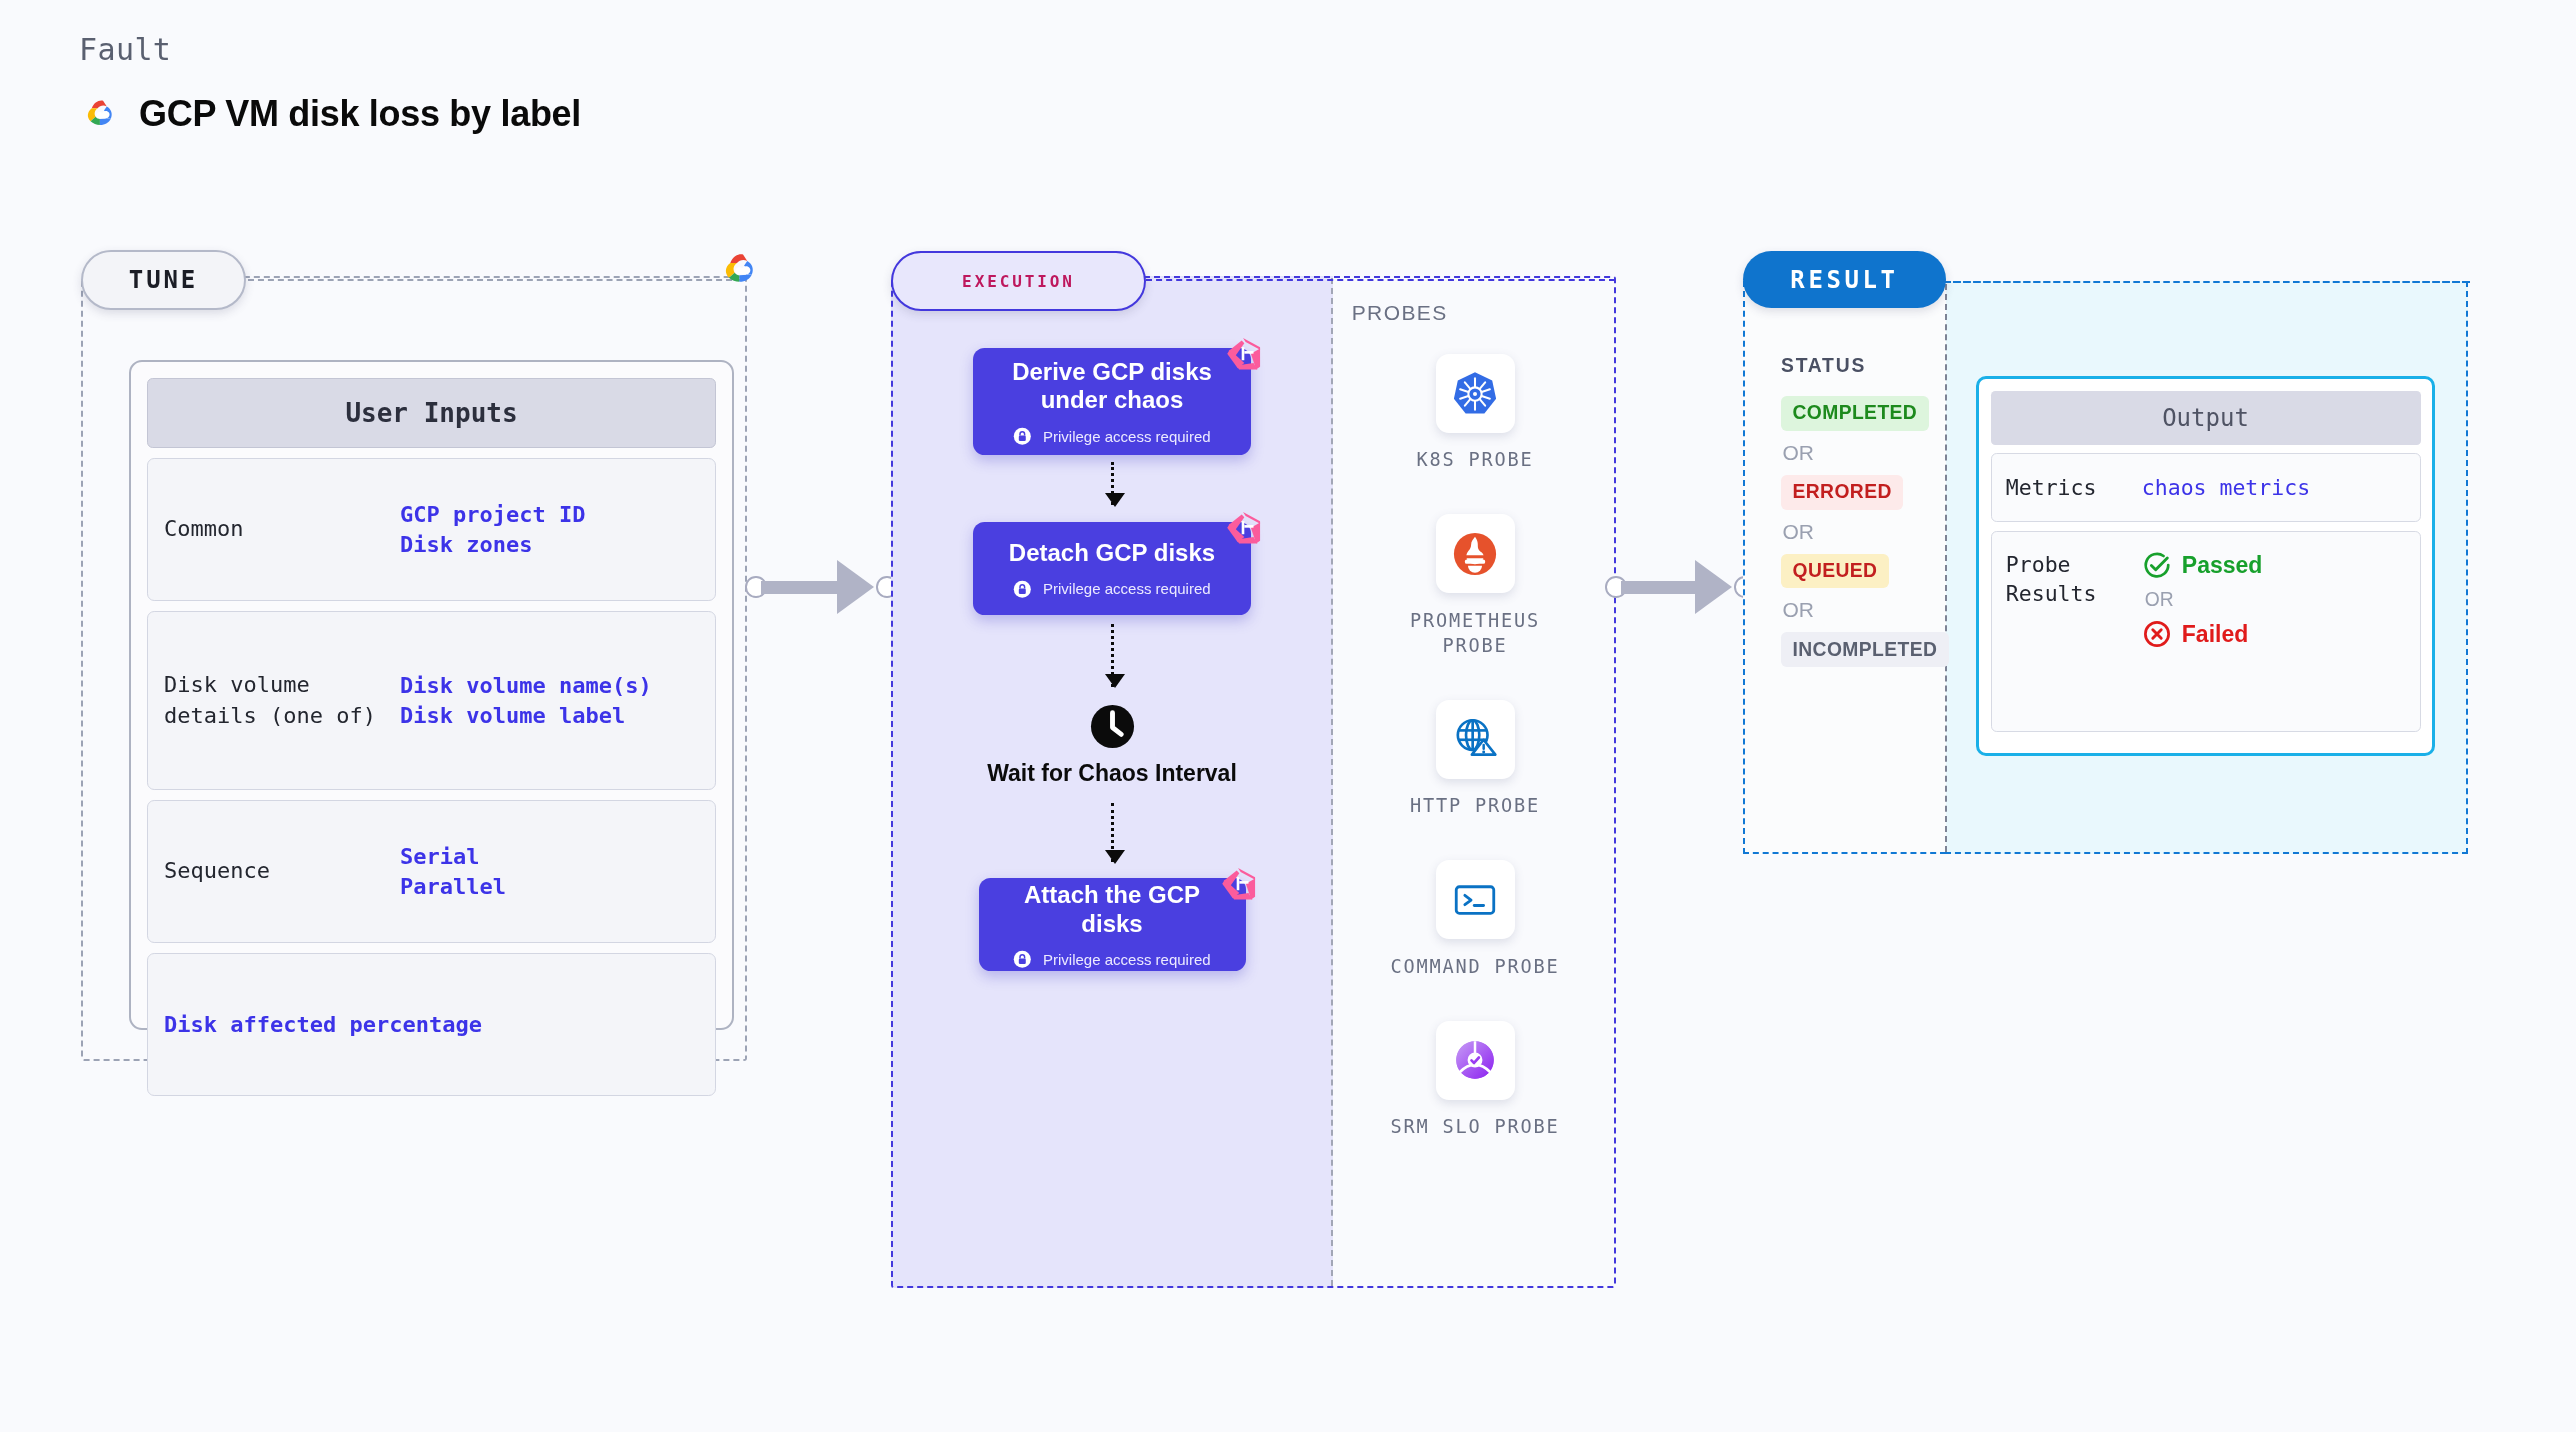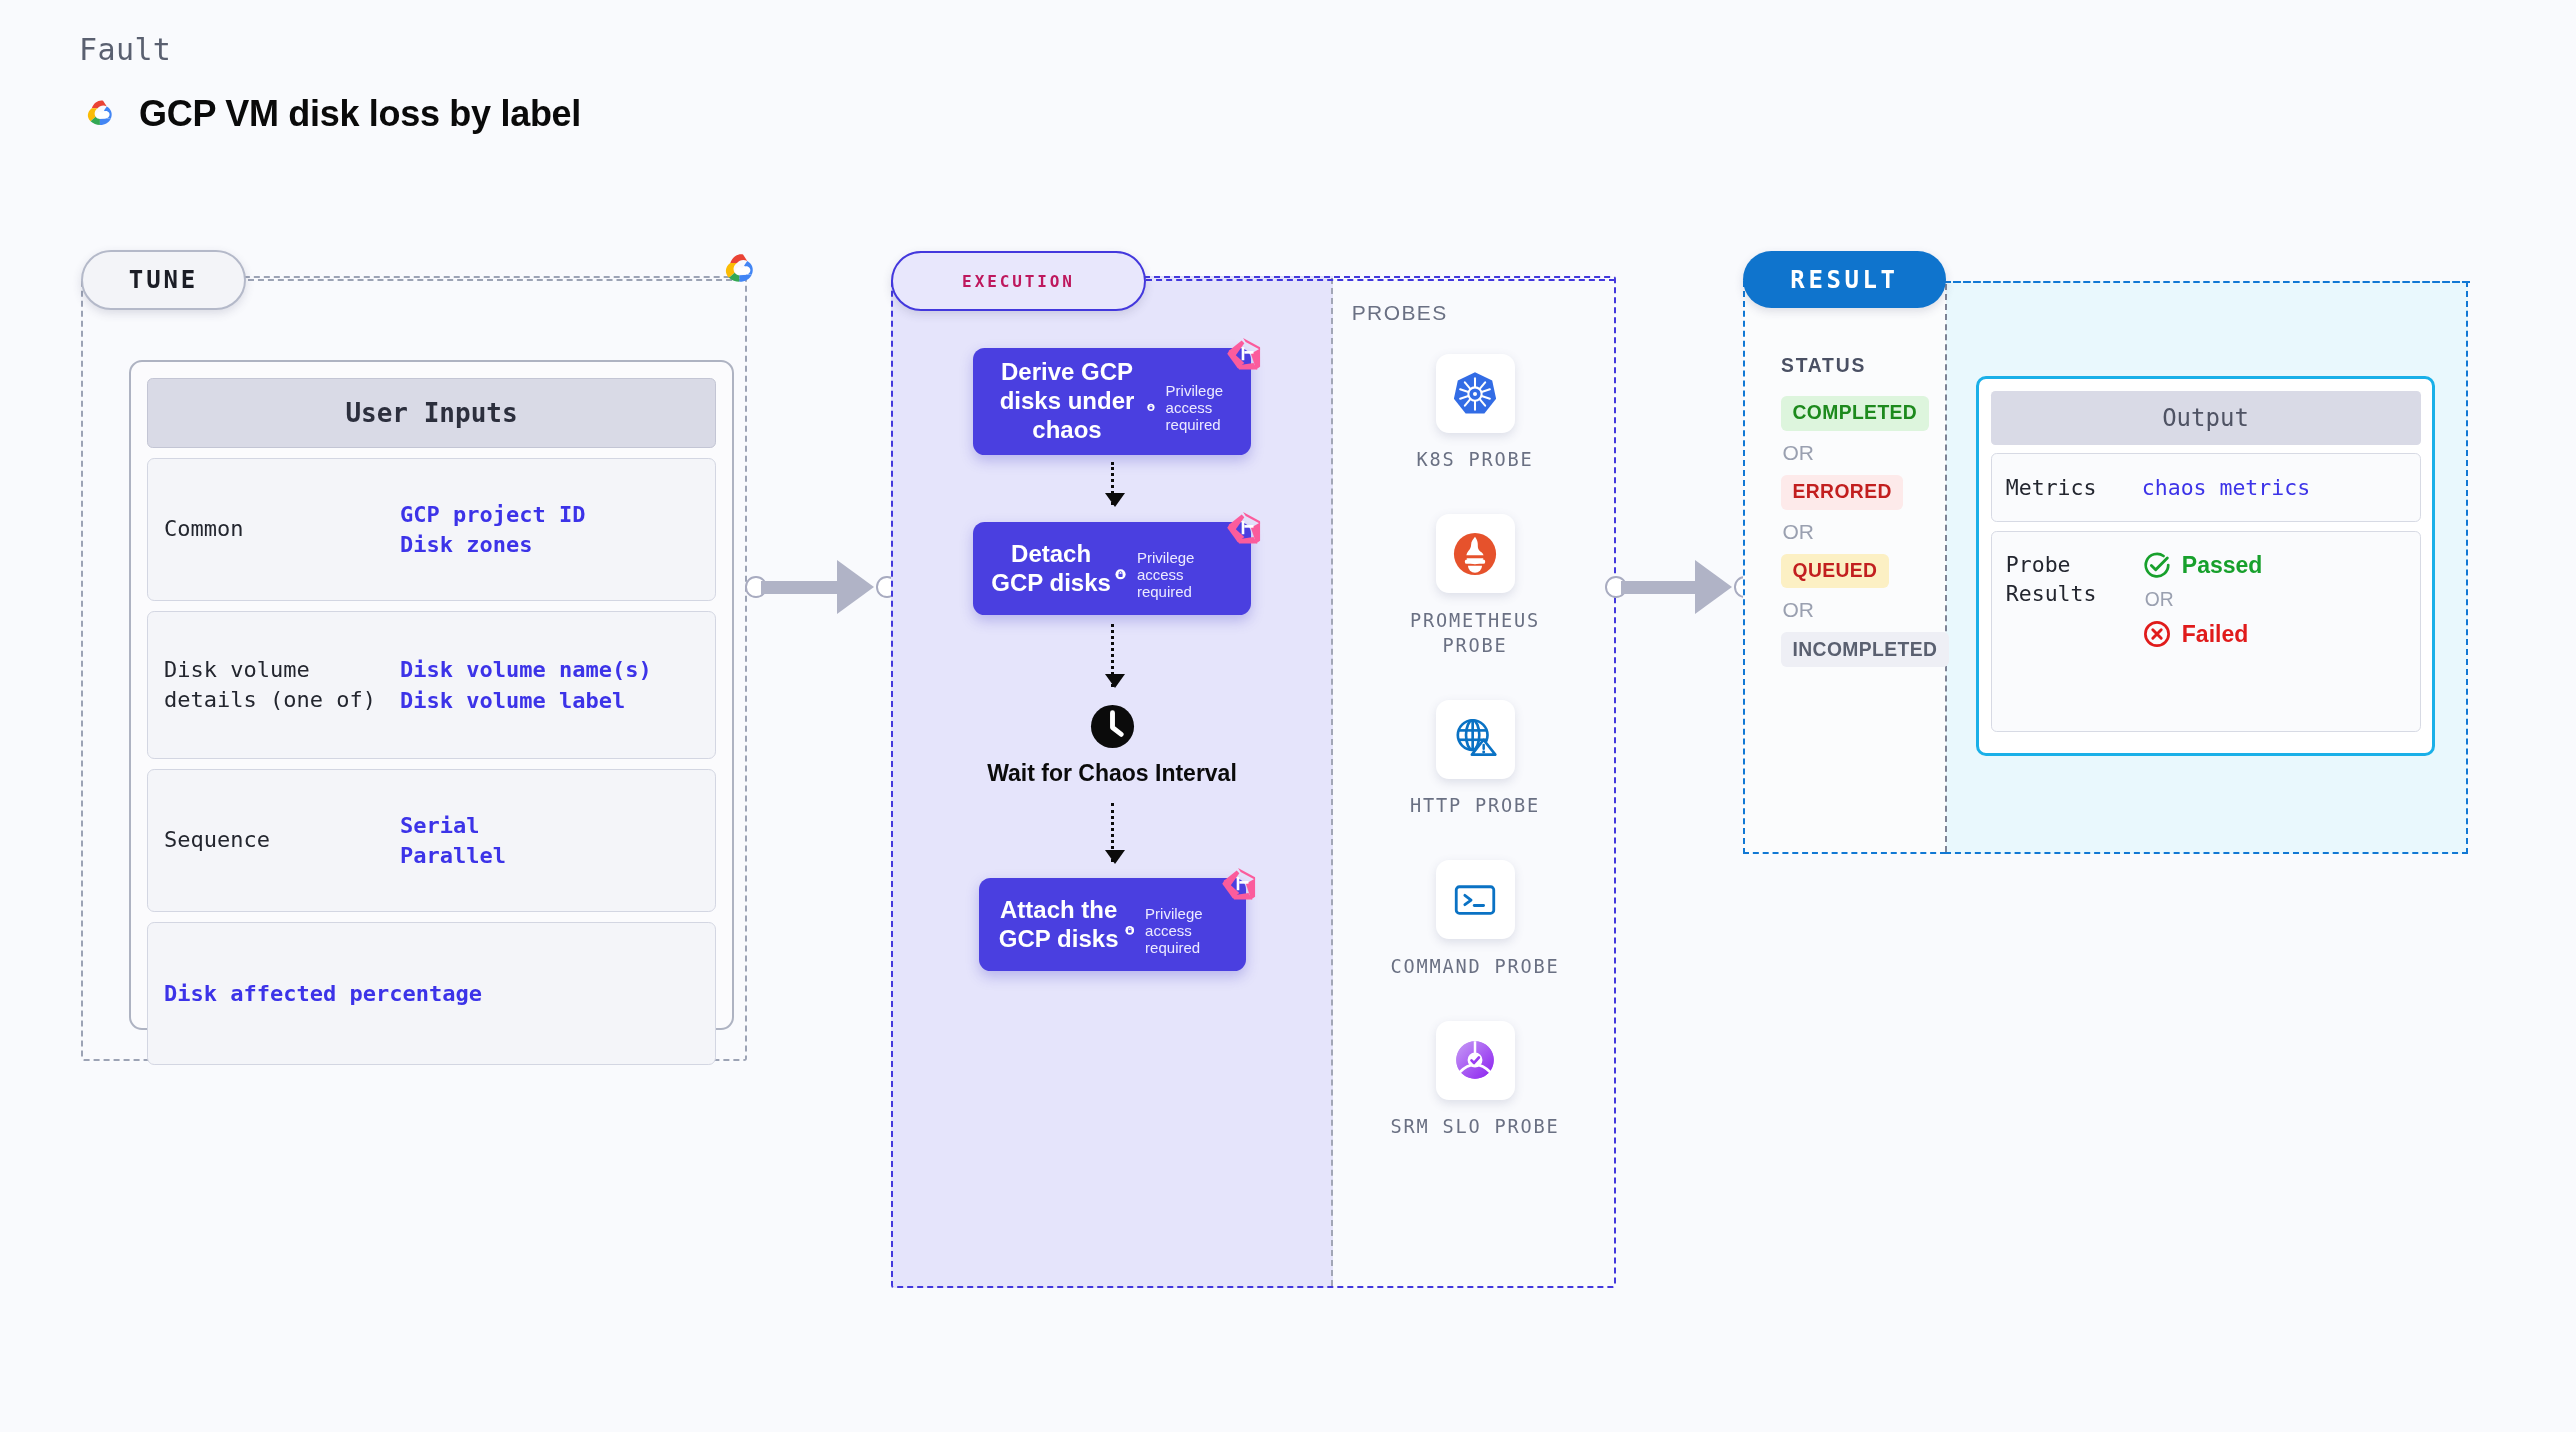--- a/index.html
+++ b/index.html
@@ -81,21 +81,21 @@
     font-family: "DejaVu Sans Mono", monospace;
     font-size: 22px; color: #23262f; line-height: 1.38;
   }
   .in-vals {
     display: flex; flex-direction: column; gap: 3px;
     font-family: "DejaVu Sans Mono", monospace;
     font-size: 22px; color: #3c33e8; font-weight: bold;
     line-height: 1.25;
   }
   #in-common   { height: 143px; }
-  #in-volume   { height: 148px; }
+  #in-volume   { height: 179px; }
   #in-sequence { height: 143px; }
   #in-filter   { height: 143px; margin-bottom: 0; }
 
   
   #exec-panel {
     left: 891px; top: 276px; width: 725px; height: 1012px;
     border: 2.9px dashed #4338dd; border-radius: 2.9px;
   }
   #exec-fill {
     position: absolute; left: 891px; top: 276px;
@@ -116,21 +116,21 @@
     position: absolute; left: 1146px; top: 279px;
     width: 469px; height: 0;
     border-top: 2.9px dashed #4338dd;
   }
 
   .flow { position: absolute; left: 891px; top: 276px; width: 442px; }
   .step {
     position: relative; margin: 0 auto;
     background: #4a3fe0; border-radius: 11.5px;
     box-shadow: 0 5.7px 13px rgba(70,60,200,0.28);
-    display: flex; flex-direction: row;
+    display: flex; flex-direction: column;
     align-items: center; justify-content: center;
     padding: 13px 14.3px;
   }
   .step-title {
     color: #ffffff; font-size: 24px; font-weight: bold;
     text-align: center; line-height: 1.2;
   }
   .step-priv {
     display: flex; align-items: center; gap: 11px;
     margin-top: 11.5px;

